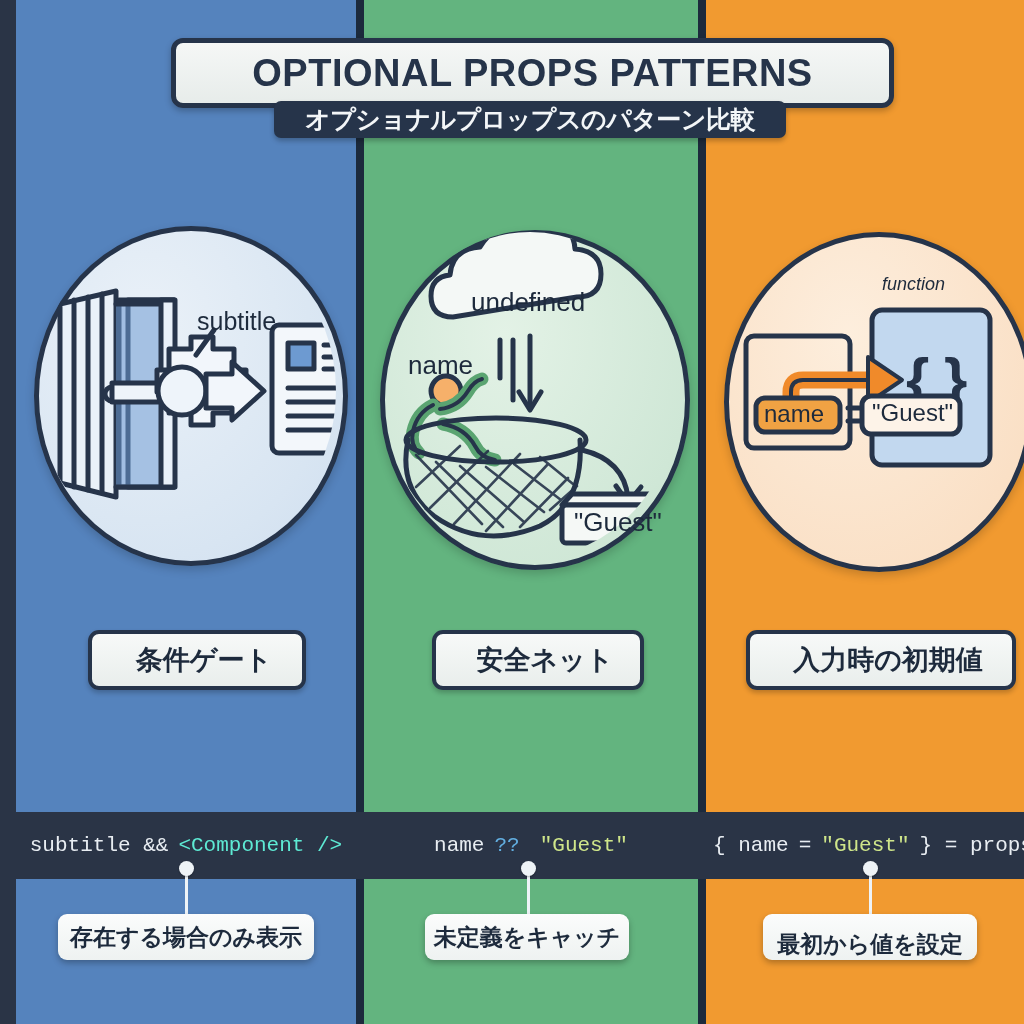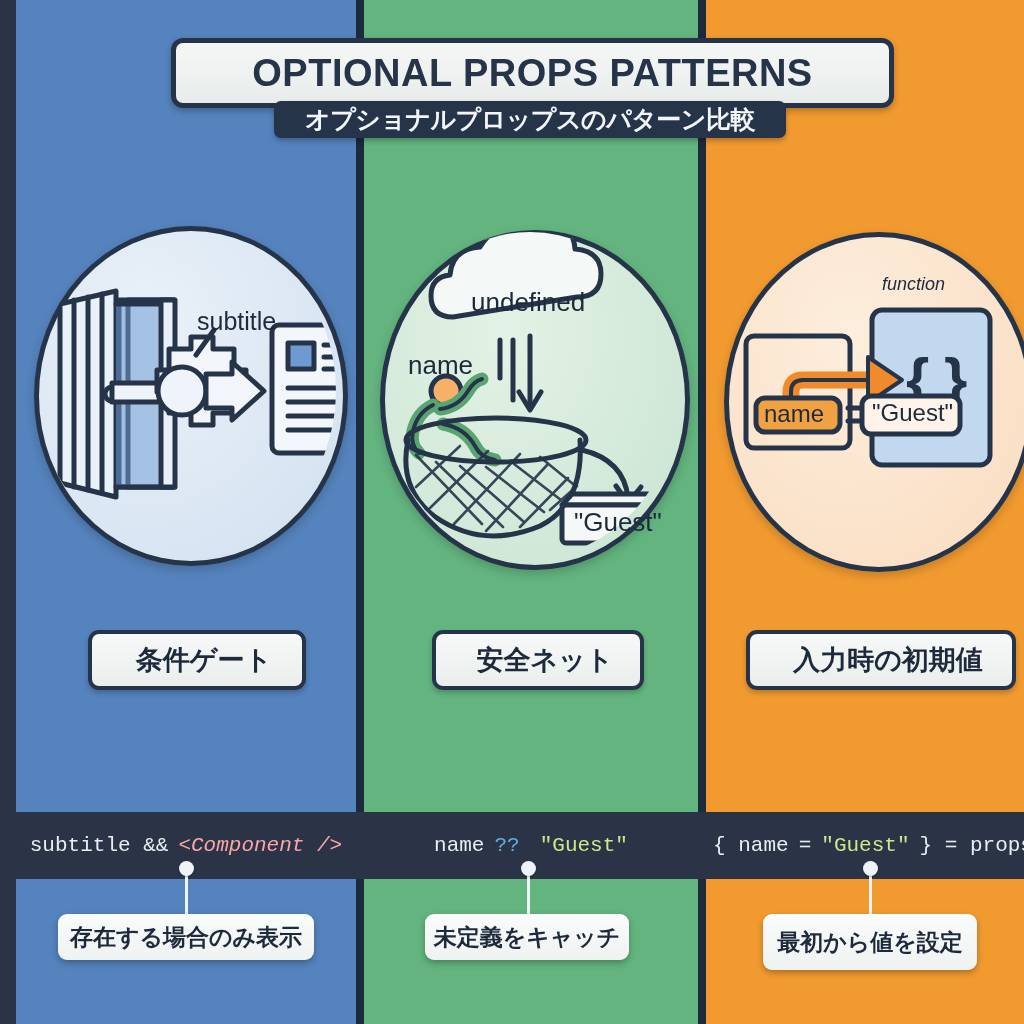--- a/index.html
+++ b/index.html
@@ -45,41 +45,41 @@
   #label2{left:416px;top:630px;width:190px;height:52px;}
   #label3{left:730px;top:630px;width:248px;height:52px;}
 
   
   #code-strip{position:absolute;left:0;top:812px;width:1024px;height:67px;background:#2a3446;z-index:4;}
   .code-line{position:absolute;top:0;height:67px;display:flex;align-items:center;justify-content:center;
     font-family:"Liberation Mono","DejaVu Sans Mono",monospace;font-size:21px;color:#e8edf2;white-space:nowrap;gap:10px;}
   #code1{left:0;width:340px;}
   #code2{left:348px;width:334px;}
   #code3{left:690px;width:334px;text-align:center;}
-  .tok-green{color:#fca5a5;font-style:italic;}
+  .tok-green{color:#5eead4;}
   .tok-str{color:#cfe68a;}
   .tok-op{color:#62aee0;}
   .tok-plain{color:#e8edf2;}
 
   
   .pin{position:absolute;z-index:5;}
   .pin .dot{position:absolute;left:0;top:0;width:15px;height:15px;border-radius:50%;
      background:#eef3f7;box-shadow:0 1px 2px rgba(0,0,0,.3);}
   .pin .stem{position:absolute;left:6px;top:12px;width:3px;height:46px;background:#eef3f7;}
   #pin1{left:163px;top:861px;}
   #pin2{left:505px;top:861px;}
   #pin3{left:847px;top:861px;}
 
   .callout{position:absolute;background:linear-gradient(180deg,#fbfcfc 0%,#eef2f1 100%);
     border-radius:9px;display:flex;align-items:center;justify-content:center;
     box-shadow:0 3px 6px rgba(0,0,0,.28);z-index:5;}
   .callout span{font-size:23px;font-weight:bold;color:#1d2a3c;white-space:nowrap;}
   #callout1{left:42px;top:914px;width:256px;height:46px;}
   #callout2{left:409px;top:914px;width:204px;height:46px;}
-  #callout3{left:747px;top:914px;width:214px;height:56px;}
+  #callout3{left:747px;top:914px;width:214px;height:46px;align-items:flex-end;}
 
   
   .art-text{position:absolute;font-size:25px;color:#1d2a3c;white-space:nowrap;z-index:3;}
 </style>
 </head>
 <body>
 
 <div id="poster">
 
   <div class="col" id="col-blue"></div>

